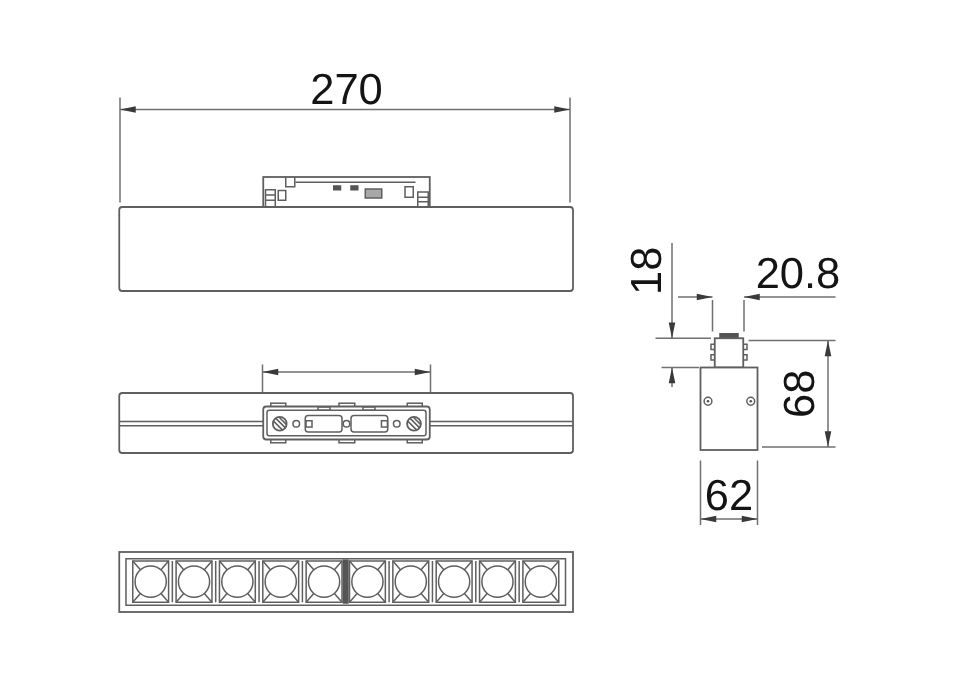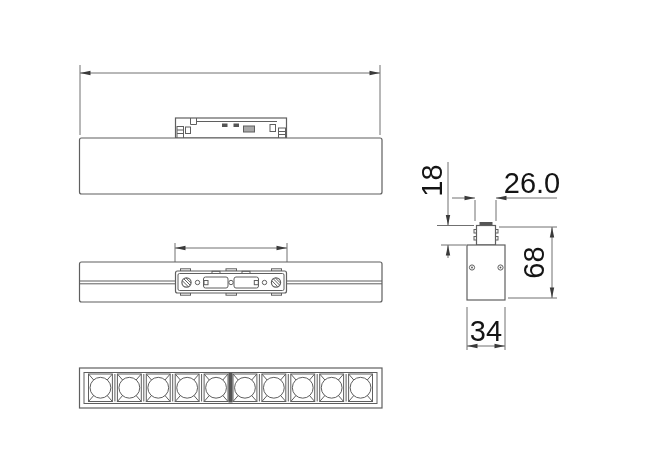--- a/index.html
+++ b/index.html
@@ -179,22 +179,23 @@
       <g>
         <rect x="467" y="245" width="38" height="55" class="pl wfill"></rect>
         <circle cx="472" cy="267.5" r="2.6" class="pl thin"></circle>
         <circle cx="472" cy="267.5" r="0.9" class="dfill"></circle>
         <circle cx="500.5" cy="267.5" r="2.6" class="pl thin"></circle>
         <circle cx="500.5" cy="267.5" r="0.9" class="dfill"></circle>
       </g>
     </g>
   </svg>
 
+  <div class="dim-label" style="left:193px;top:46px;width:76px;">270</div>
 
 
   <div class="dim-label rot" style="left:402px;top:166px;width:60px;height:29px;">18</div>
 
-  <div class="dim-label" style="left:498px;top:169px;width:68px;">26.0</div>
+  <div class="dim-label" style="left:498px;top:169px;width:68px;">20.8</div>
 
   <div class="dim-label rot" style="left:504px;top:248px;width:60px;height:29px;">68</div>
 
-  <div class="dim-label" style="left:457px;top:317px;width:58px;">34</div>
+  <div class="dim-label" style="left:457px;top:317px;width:58px;">62</div>
 </div>
 
 </body></html>

